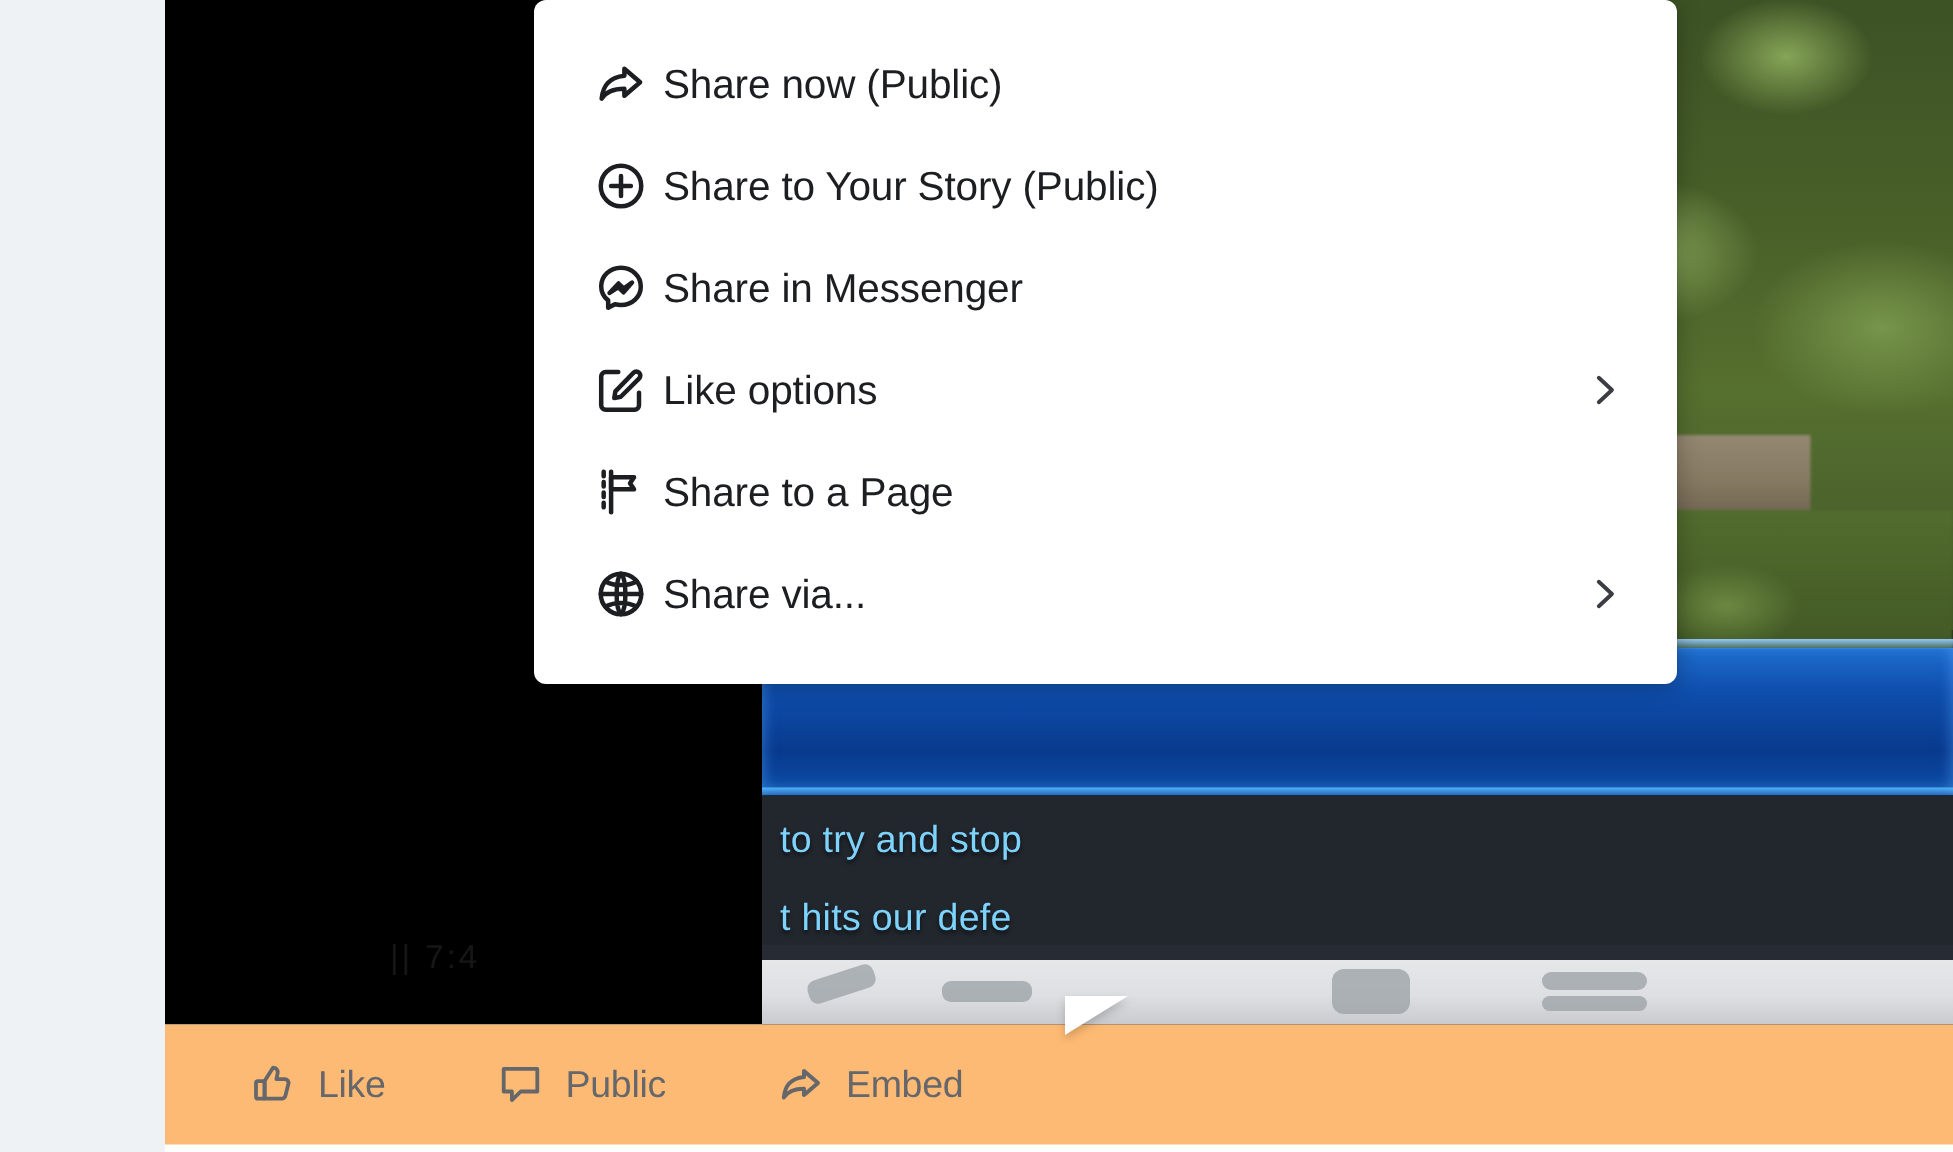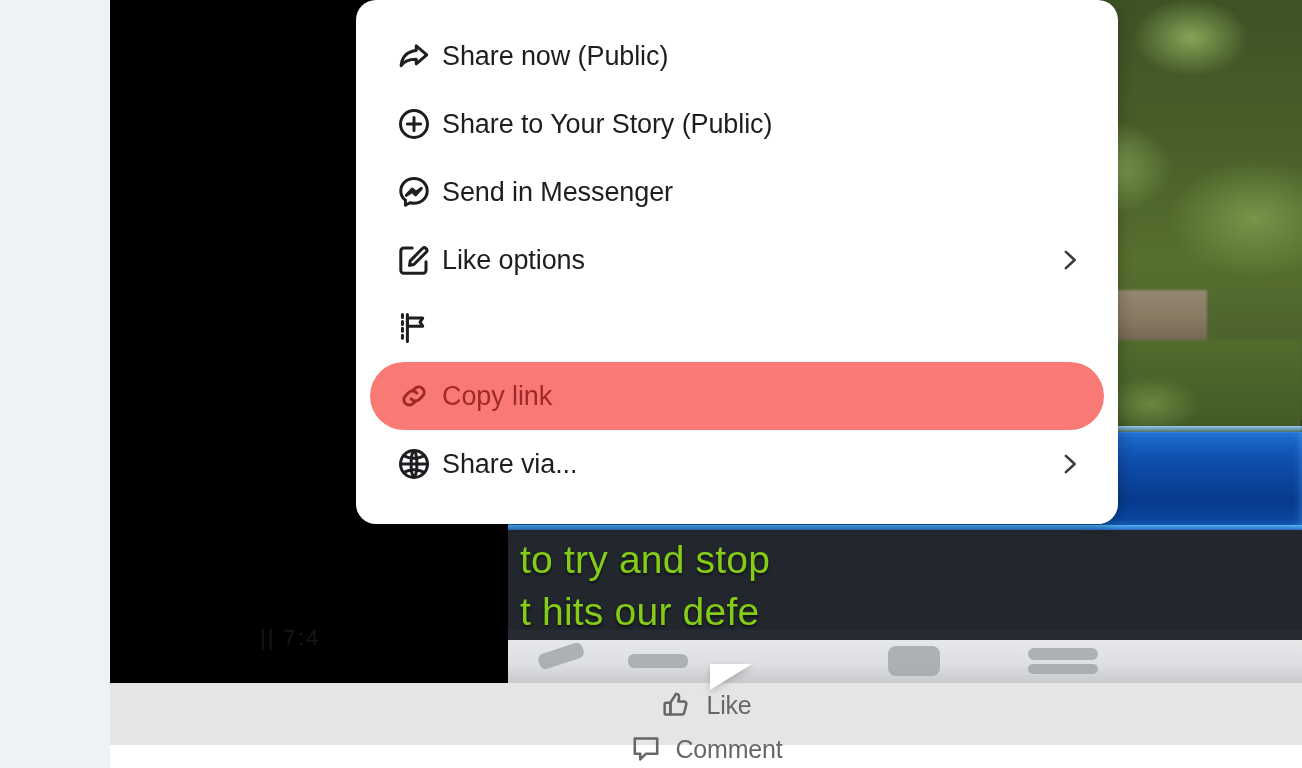--- a/index.html
+++ b/index.html
@@ -147,23 +147,23 @@
   }
   
   .vf-capstrip {
     position: absolute;
     left: 0; top: 530px; width: 100%; height: 110px;
     background: rgba(38,44,52,.86);
   }
   .vf-caption {
     position: absolute;
     left: 0; top: 530px; width: 100%; height: 110px;
-    color: #84cc16;
+    color: #7dd3fc;
     font-family: "Liberation Sans", sans-serif;
-    font-size: 39px;
+    font-size: 25px;
     line-height: 52px;
     font-weight: 400;
     letter-spacing: .2px;
     padding: 4px 0 0 0;
     white-space: nowrap;
     text-shadow: 0 2px 3px rgba(0,0,0,.6);
   }
   .vf-caption span { display:block; padding-left: 12px; }
   
   .vf-deskrow {
@@ -189,21 +189,21 @@
     letter-spacing: 2px;
     user-select: none;
   }
 
   
   .share-menu {
     position: absolute;
     left: 246px; top: 0;
     width: 762px;
     background: #ffffff;
-    border-radius: 20px;
+    border-radius: 8px;
     box-shadow: 0 2px 16px rgba(0,0,0,.28), 0 0 1px rgba(0,0,0,.25);
     padding: 22px 0 26px 0;
     box-sizing: border-box;
     z-index: 20;
   }
   .menu-tail {
     position: absolute;
     left: 600px; top: 664px;
     width: 0; height: 0;
     border-left: 0 solid transparent;
@@ -250,27 +250,26 @@
   .menu-row.is-highlighted {
     background: #f97a75;
   }
   .menu-row.is-highlighted .mi-label { color: #a02a2a; }
   .menu-row.is-highlighted .mi-icon  { color: #a02a2a; }
 
   
   .action-bar {
     position: absolute;
     left: 0; top: 683px;
-    width: 1192px; height: 62px;
-    background: #e5e5e5;
+    width: 1192px; height: 80px;
+    background: #fdba74;
     display: flex;
     align-items: center;
     padding-left: 38px;
     box-sizing: border-box;
-    flex-direction: column;
   }
   .action-btn {
     display: flex;
     align-items: center;
     gap: 14px;
     padding: 6px 18px;
     margin-right: 38px;
     border-radius: 8px;
     cursor: pointer;
     color: #65676b;
@@ -354,21 +353,21 @@
           <span class="mi-label">Share to Your Story (Public)</span>
           <span class="mi-chevron"></span>
         </div>
         <div class="menu-row">
           <span class="mi-icon">
             <svg width="36" height="36" viewBox="0 0 24 24">
               <path fill="none" stroke="currentColor" stroke-width="2" stroke-linecap="round" stroke-linejoin="round" d="M12 3C7 3 3.2 6.7 3.2 11.3c0 2.5 1.2 4.7 3.1 6.2v3.3l3-1.6c.85.23 1.75.36 2.7.36 5 0 8.8-3.7 8.8-8.25S17 3 12 3Z"></path>
               <path fill="none" stroke="currentColor" stroke-width="2" stroke-linecap="round" stroke-linejoin="round" d="M6.9 14.2 10.9 10l2.3 2.3L16.9 9.6l-3.8 4.3-2.3-2.3Z"></path>
             </svg>
           </span>
-          <span class="mi-label">Send in Messenger</span>
+          <span class="mi-label">Share in Messenger</span>
           <span class="mi-chevron"></span>
         </div>
         <div class="menu-row">
           <span class="mi-icon">
             <svg width="36" height="36" viewBox="0 0 24 24">
               <path fill="none" stroke="currentColor" stroke-width="2" stroke-linecap="round" stroke-linejoin="round" d="M20 13.2v5.6a2 2 0 0 1-2 2H5.2a2 2 0 0 1-2-2V6a2 2 0 0 1 2-2h5.6"></path>
               <path fill="none" stroke="currentColor" stroke-width="2" stroke-linecap="round" stroke-linejoin="round" d="m9 15.6 2.9-.6 8.2-8.2a1.7 1.7 0 0 0 0-2.4l-.1-.1a1.7 1.7 0 0 0-2.4 0L9.5 12.6 9 15.6Z"></path>
             </svg>
           </span>
           <span class="mi-label">Like options</span>
@@ -379,30 +378,21 @@
           </span>
         </div>
         <div class="menu-row">
           <span class="mi-icon">
             <svg width="36" height="36" viewBox="0 0 24 24">
               <path fill="none" stroke="currentColor" stroke-width="2" stroke-linecap="round" stroke-linejoin="round" d="M7.6 5.4h10.2l-1.8 2.7 1.8 2.7H7.6Z"></path>
               <path fill="none" stroke="currentColor" stroke-width="2" stroke-linecap="round" stroke-linejoin="round" d="M7.6 3v18"></path>
               <path fill="none" stroke="currentColor" stroke-width="2" stroke-linecap="round" stroke-linejoin="round" stroke-dasharray="2 2.6" d="M4.3 3v18"></path>
             </svg>
           </span>
-          <span class="mi-chevron"></span>
-        </div>
-        <div class="menu-row is-highlighted">
-          <span class="mi-icon">
-            <svg width="36" height="36" viewBox="0 0 24 24">
-              <path fill="none" stroke="currentColor" stroke-width="2" stroke-linecap="round" stroke-linejoin="round" d="M10.1 13.9a3.6 3.6 0 0 0 5.4.4l2.2-2.2a3.6 3.6 0 0 0-5.1-5.1l-1.3 1.2"></path>
-              <path fill="none" stroke="currentColor" stroke-width="2" stroke-linecap="round" stroke-linejoin="round" d="M13.9 10.1a3.6 3.6 0 0 0-5.4-.4l-2.2 2.2a3.6 3.6 0 0 0 5.1 5.1l1.2-1.2"></path>
-            </svg>
-          </span>
-          <span class="mi-label">Copy link</span>
+          <span class="mi-label">Share to a Page</span>
           <span class="mi-chevron"></span>
         </div>
         <div class="menu-row">
           <span class="mi-icon">
             <svg width="36" height="36" viewBox="0 0 24 24">
               <circle fill="none" stroke="currentColor" stroke-width="2" stroke-linecap="round" stroke-linejoin="round" cx="12" cy="12" r="9"></circle>
               <path fill="none" stroke="currentColor" stroke-width="2" stroke-linecap="round" stroke-linejoin="round" d="M3 12h18M12 3c2.6 2.6 2.6 15.4 0 18M12 3c-2.6 2.6-2.6 15.4 0 18M5 6.4c4.3 2.2 9.7 2.2 14 0M5 17.6c4.3-2.2 9.7-2.2 14 0"></path>
             </svg>
           </span>
           <span class="mi-label">Share via...</span>
@@ -425,21 +415,21 @@
             </svg>
           </span>
           <span class="ab-label">Like</span>
         </div>
         <div class="action-btn">
           <span>
             <svg width="32" height="32" viewBox="0 0 24 24">
               <path fill="none" stroke="currentColor" stroke-width="1.9" stroke-linejoin="round" d="M20.4 4.2H3.6v11.3h4.1v4.3l4.4-4.3h8.3Z"></path>
             </svg>
           </span>
-          <span class="ab-label">Comment</span>
+          <span class="ab-label">Public</span>
         </div>
         <div class="action-btn">
           <span>
             <svg width="32" height="32" viewBox="0 0 24 24">
               <path fill="none" stroke="currentColor" stroke-width="2" stroke-linecap="round" stroke-linejoin="round" d="M13.5 5.2 20.5 11.2 13.5 17.2 13.5 14.1C8.6 14.1 5.4 15.3 3.4 18.5 3.9 13.3 6.1 9.1 13.5 8.3Z"></path>
             </svg>
           </span>
           <span class="ab-label">Embed</span>
         </div>
       </div>

